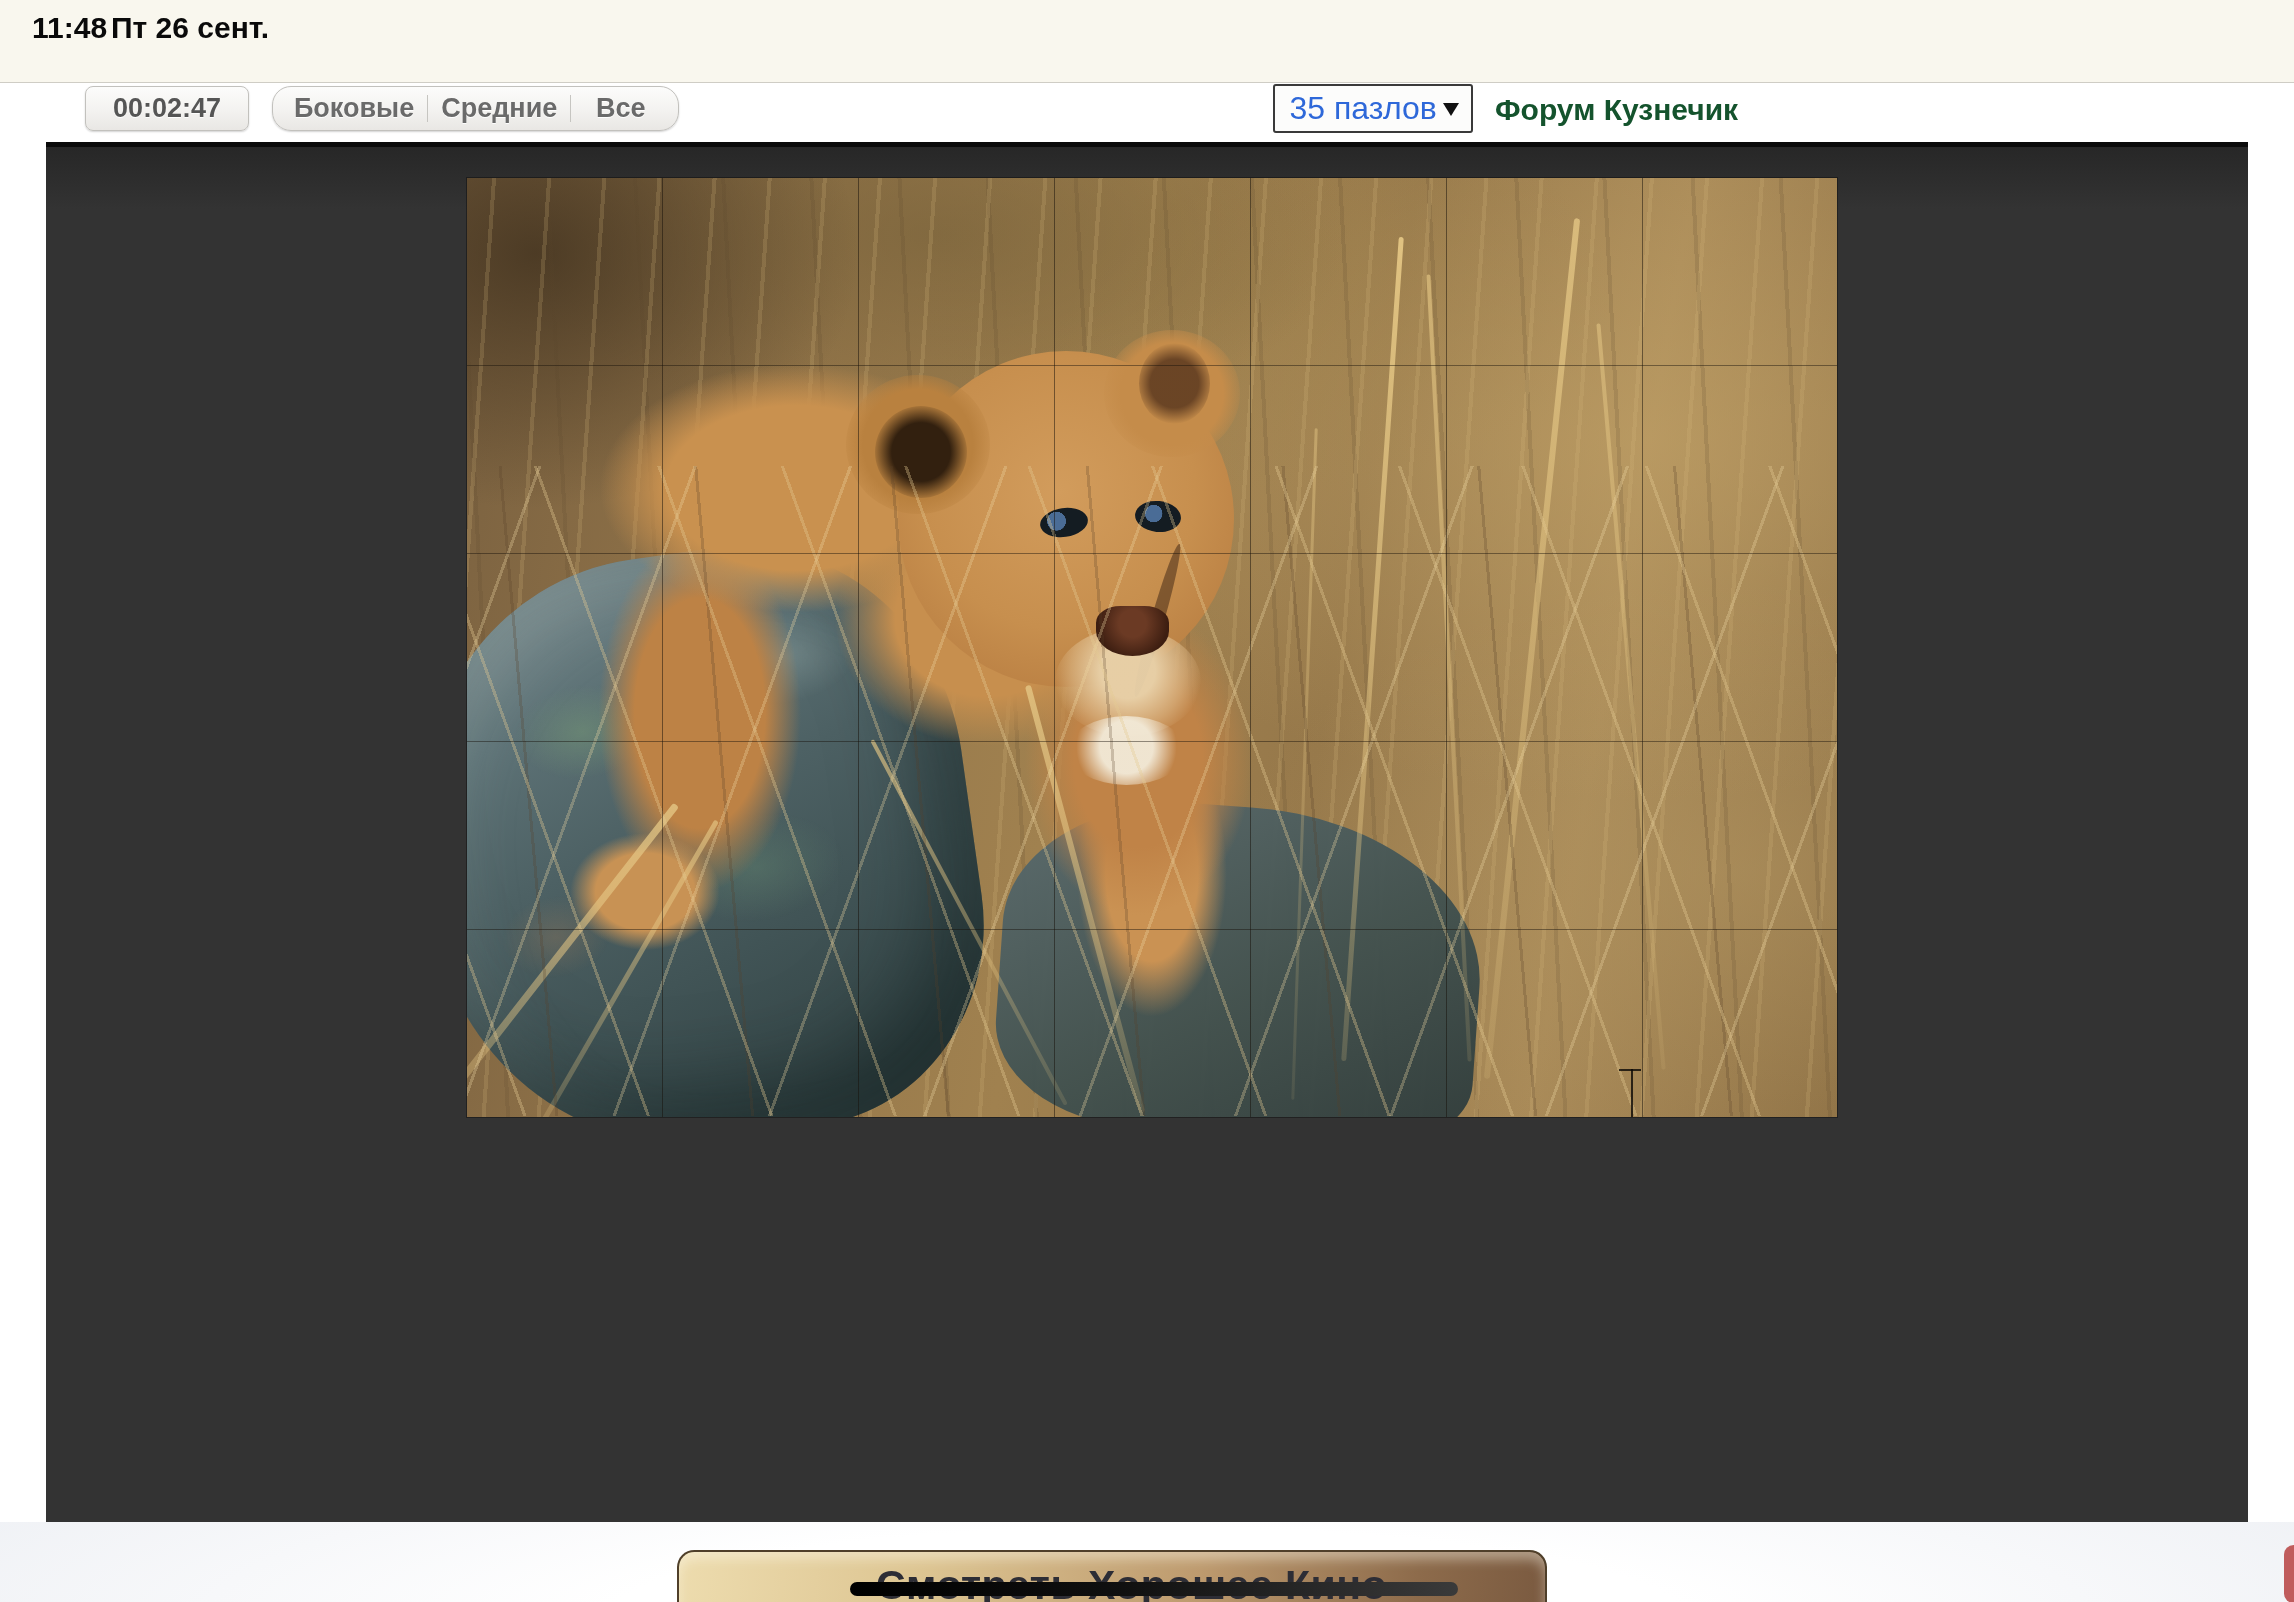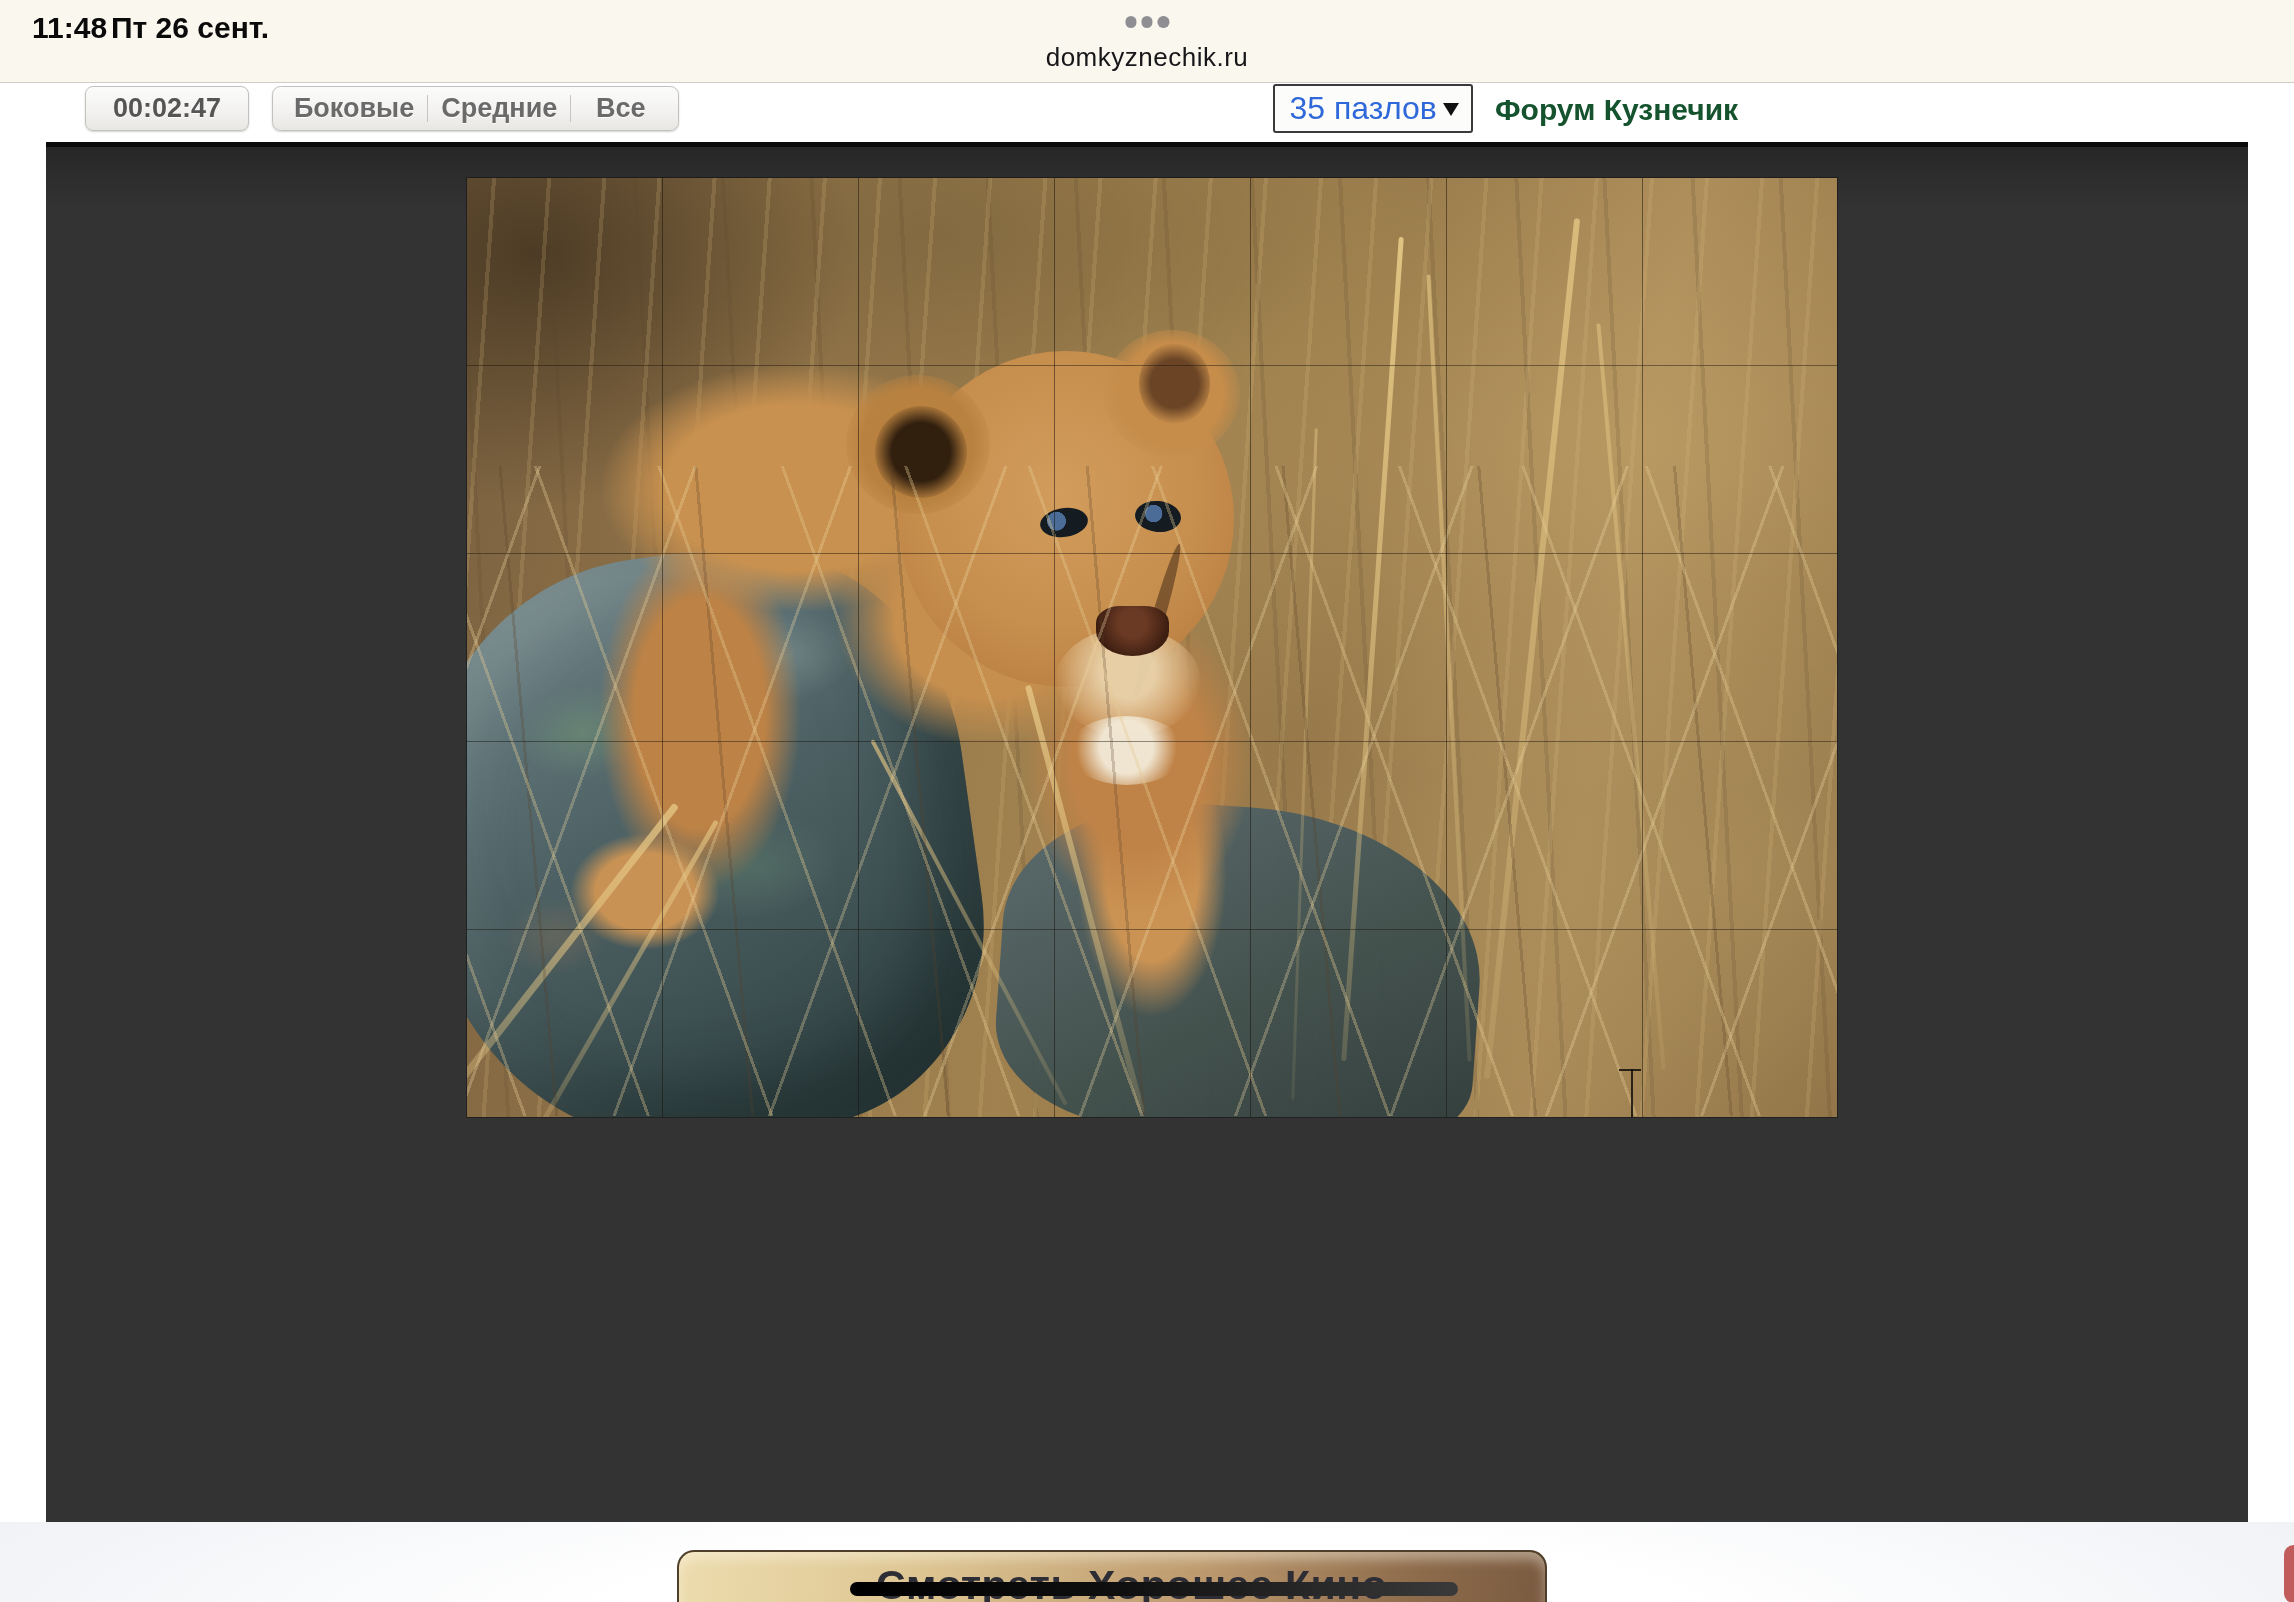--- a/index.html
+++ b/index.html
@@ -16,21 +16,21 @@
   .sb-url{position:absolute;left:0;top:42px;width:100%;font-size:26px;color:#17171a;letter-spacing:0.5px;}
   .sb-right{position:absolute;right:0;top:0;height:82px;}
 
   
   .toolbar{position:absolute;left:0;top:82px;width:2294px;height:62px;background:#ffffff;border-top:1px solid #cfcdc5;}
   .tbtn,.seg-group{position:absolute;top:2.9px;height:45px;box-sizing:border-box;
         background:linear-gradient(180deg,#fcfcfb 0%,#f3f2f0 55%,#e9e7e4 100%);
         border:1px solid #c2c1bd;border-radius:8.6px;box-shadow:0 1px 1.9px rgba(0,0,0,.18);}
   .tbtn{display:flex;align-items:center;justify-content:center;}
   .timer{left:85px;width:164px;font-size:27px;font-weight:700;color:#555;text-shadow:0 1px 0 rgba(255,255,255,.9);border-radius:8px;}
-  .seg-group{display:flex;align-items:stretch;padding:8px;}
+  .seg-group{display:flex;align-items:stretch;padding:8px;border-radius:19px;}
   .seg{display:flex;align-items:center;justify-content:center;gap:8.6px;font-size:27px;font-weight:700;color:#6a6a6a;
        text-shadow:0 1px 0 rgba(255,255,255,.9);border-left:1px solid #c6c5c1;cursor:pointer;}
   .seg:first-child{border-left:none;border-radius:7.7px 0 0 7.7px;}
   .seg:last-child{border-radius:0 7.7px 7.7px 0;}
   .g-filters{left:272px;width:407px;}
   .g-filters .seg:nth-child(1){width:154px;}
   .g-filters .seg:nth-child(2){width:150px;}
   .g-filters .seg:nth-child(3){width:104px;text-align:center;}
   .g-actions{left:684px;width:576px;}
   .g-actions .seg:nth-child(1){width:195px;}
@@ -141,28 +141,20 @@
 </style>
 </head>
 <body>
 
 <div class="screen">
 
   <header class="statusbar">
     <span class="sb-time">11:48</span>
     <span class="sb-date">Пт 26 сент.</span>
 
-    <div class="sb-center">
-      <span class="dots">
-          <i></i>
-          <i></i>
-          <i></i>
-        </span>
-      <div class="sb-url">domkyznechik.ru</div>
-    </div>
 
     <div class="sb-right">
       
       
       
       
       
       
     </div>
   </header>

